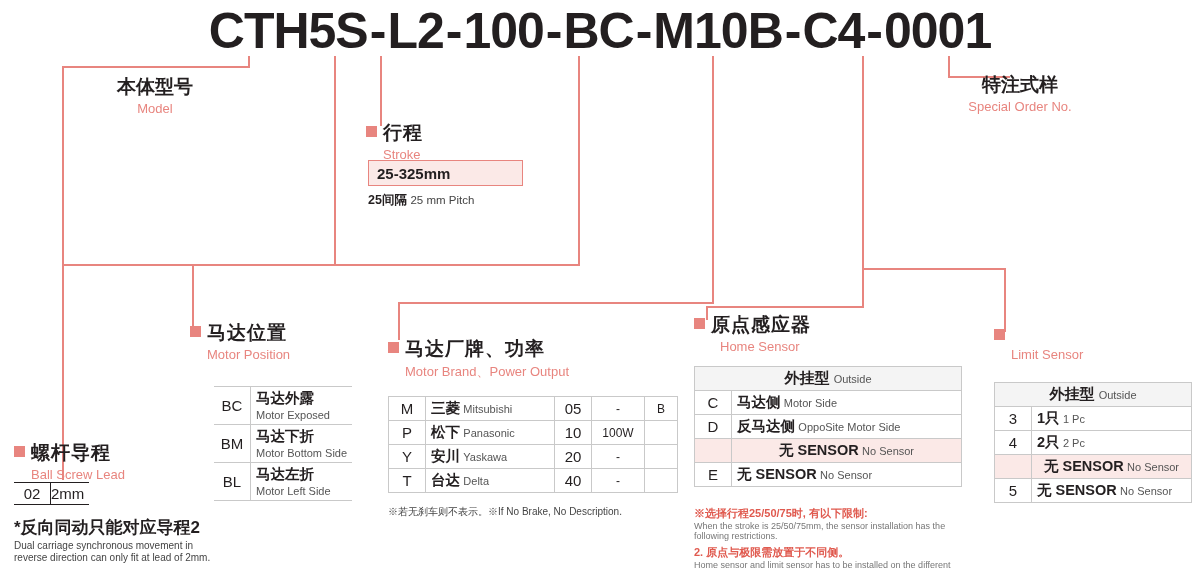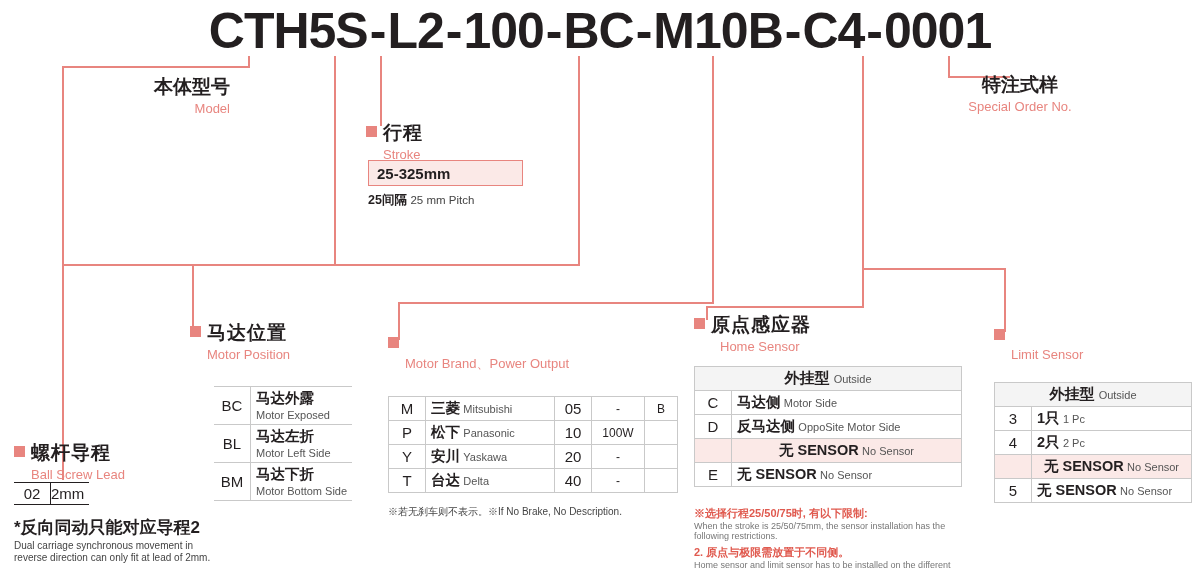--- a/index.html
+++ b/index.html
@@ -121,21 +121,21 @@
 <div class="ln lnv" style="left:862px;top:56px;height:252px;"></div>
 <div class="ln lnh" style="left:706px;top:306px;width:158px;"></div>
 <div class="ln lnv" style="left:706px;top:306px;height:14px;"></div>
 
 <div class="ln lnv" style="left:1004px;top:268px;height:64px;"></div>
 <div class="ln lnh" style="left:862px;top:268px;width:144px;"></div>
 
 <div class="ln lnv" style="left:948px;top:56px;height:22px;"></div>
 <div class="ln lnh" style="left:948px;top:76px;width:62px;"></div>
 
-<div class="titleblock" style="left:80px;top:74px;width:150px;text-align:right;">
+<div class="titleblock" style="left:80px;top:74px;width:150px;">
   <span class="cn">本体型号</span>
   <span class="en">Model</span>
 </div>
 
 <div class="titleblock" style="left:940px;top:72px;width:160px;">
   <span class="cn">特注式样</span>
   <span class="en">Special Order No.</span>
 </div>
 
 <div class="head" style="left:366px;top:120px;">
@@ -172,38 +172,38 @@
 <table id="motorpos-table">
   <tbody>
       <tr>
     <td class="code">BC</td>
     <td style="border-left:1px solid #c9c9c9;">
       <span class="cn2">马达外露</span><br>
       <span class="en2">Motor Exposed</span>
     </td>
   </tr>
   <tr>
+    <td class="code">BM</td>
+    <td style="border-left:1px solid #c9c9c9;">
+      <span class="cn2">马达下折</span><br>
+      <span class="en2">Motor Bottom Side</span>
+    </td>
+  </tr>
+  <tr>
     <td class="code">BL</td>
     <td style="border-left:1px solid #c9c9c9;">
       <span class="cn2">马达左折</span><br>
       <span class="en2">Motor Left Side</span>
     </td>
   </tr>
-  <tr>
-    <td class="code">BM</td>
-    <td style="border-left:1px solid #c9c9c9;">
-      <span class="cn2">马达下折</span><br>
-      <span class="en2">Motor Bottom Side</span>
-    </td>
-  </tr>
 </tbody>
   </table>
 
 <div class="head" style="left:388px;top:336px;">
-  <span class="sq"></span>
+  <span class="sq"></span><span class="cn">马达厂牌、功率</span>
   <span class="en" style="margin-left:17px;text-align:right;">Motor Brand、Power Output</span>
 </div>
 <table id="brand-table">
   <tbody>
       <tr>
     <td class="code">M</td>
     <td class="nowrap" style="width:118px;">
       <span class="cn2">三菱</span>
       <span class="en2">Mitsubishi</span>
     </td>

